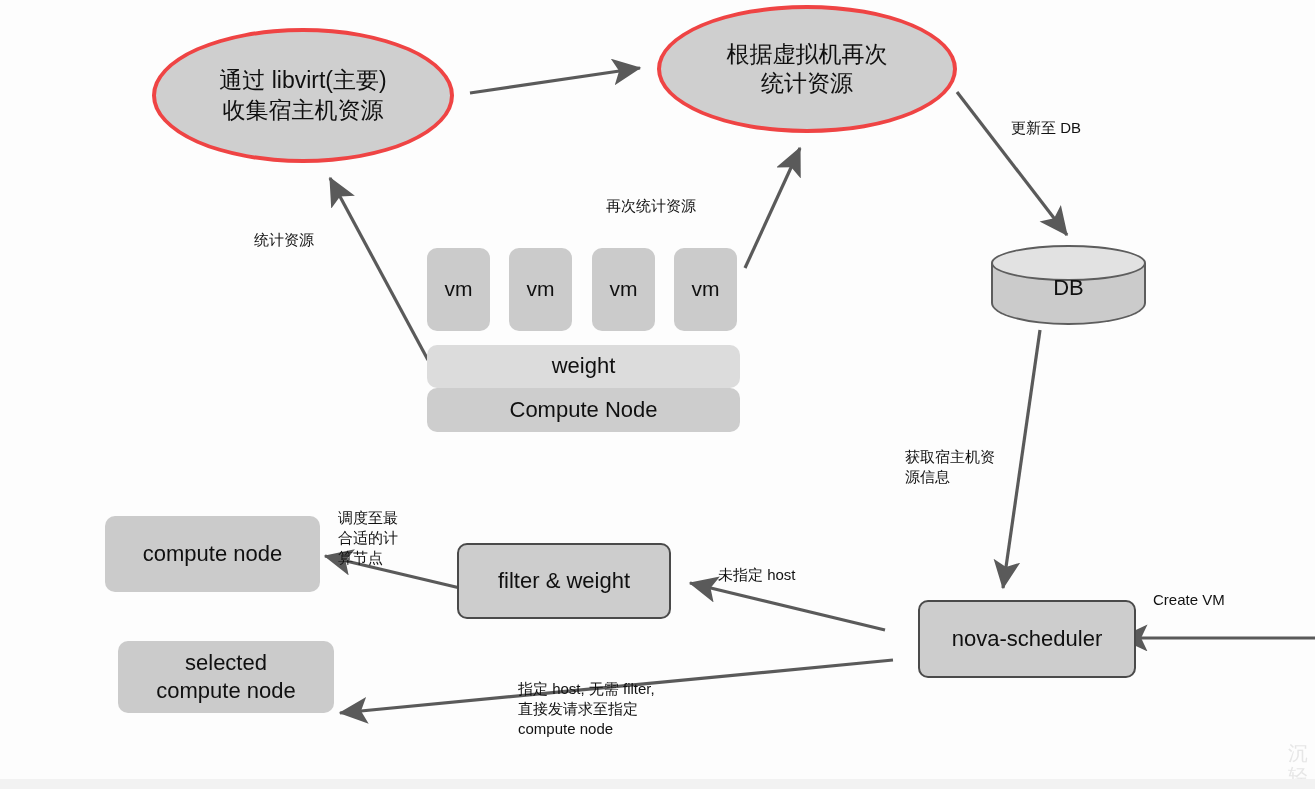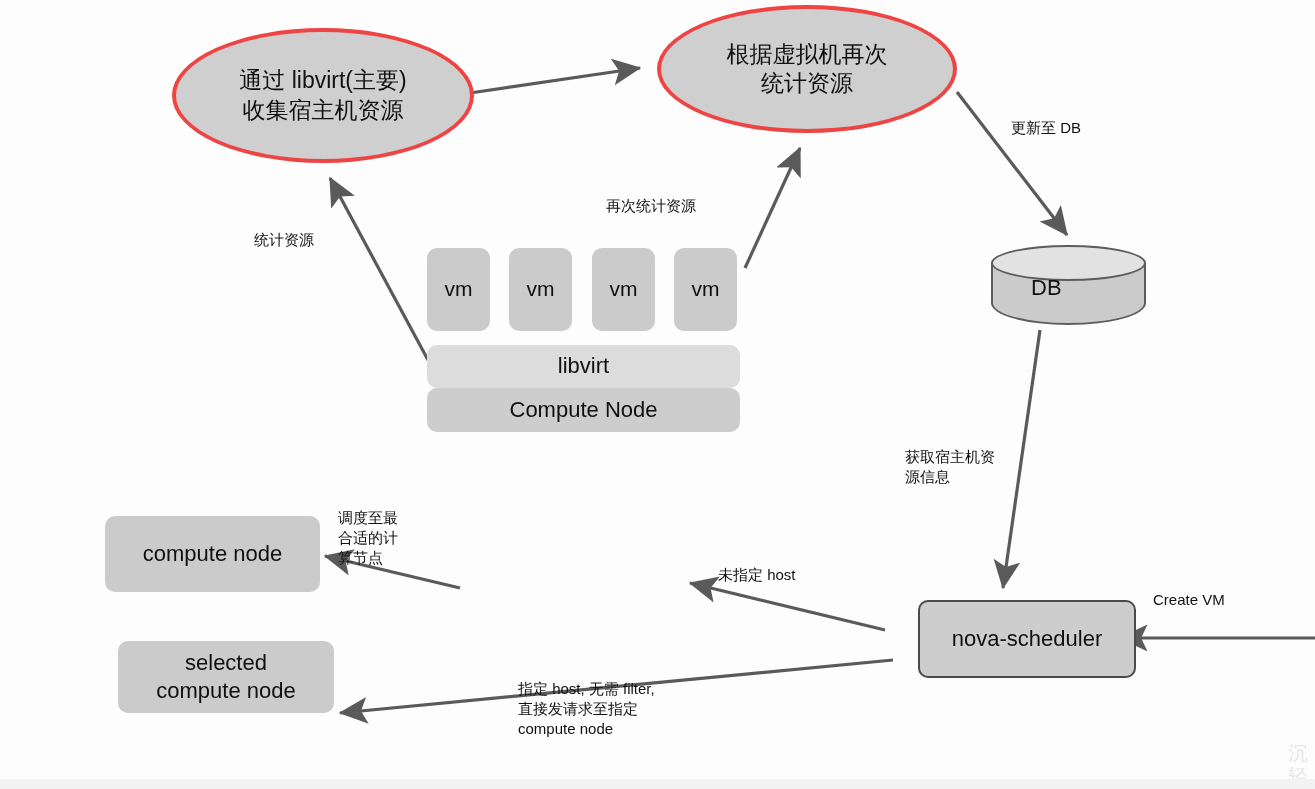--- a/index.html
+++ b/index.html
@@ -107,23 +107,23 @@
     box-sizing: border-box;
     background: #e2e2e2;
     border: 2px solid #5d5d5d;
     border-radius: 50%;
   }
   .cyl-label {
     position: absolute;
     left: 0;
     top: 30px;
     width: 100%;
+    text-align: center;
     font-size: 22px;
     color: #111111;
-    margin-left: 40px;
   }
   .watermark {
     position: absolute;
     color: #e6e6e6;
     font-size: 20px;
     line-height: 1.15;
     white-space: pre-line;
     text-align: center;
     user-select: none;
   }
@@ -160,21 +160,21 @@
 
     <path d="M1315,638 L1120,638" stroke="#5a5a5a" stroke-width="3.2" fill="none" marker-end="url(#ah)"></path>
 
     <path d="M885,630 L690,583" stroke="#5a5a5a" stroke-width="3.2" fill="none" marker-end="url(#ah)"></path>
 
     <path d="M460,588 L325,556" stroke="#5a5a5a" stroke-width="3.2" fill="none" marker-end="url(#ah)"></path>
 
     <path d="M893,660 L340,713" stroke="#5a5a5a" stroke-width="3.2" fill="none" marker-end="url(#ah)"></path>
   </svg>
 
-  <div class="node ellipse" style="left:172px; top:28px; width:302px; height:135px;justify-content:center;">
+  <div class="node ellipse" style="left:152px; top:28px; width:302px; height:135px;justify-content:center;">
     <span>通过 libvirt(主要)
 收集宿主机资源</span>
   </div>
 
   <div class="node ellipse" style="left:657px; top:5px; width:300px; height:128px;">
     <span>根据虚拟机再次
 统计资源</span>
   </div>
 
   <div class="cylinder" style="left:991px; top:245px; width:155px; height:82px;">
@@ -190,36 +190,39 @@
     <span>vm</span>
   </div>
   <div class="node vmbox" style="left:592px; top:248px; width:63px; height:83px;">
     <span>vm</span>
   </div>
   <div class="node vmbox" style="left:674px; top:248px; width:63px; height:83px;">
     <span>vm</span>
   </div>
 
   <div class="node band-light" style="left:427px; top:345px; width:313px; height:43px;">
-    <span>libvirt</span>
+    <span>weight</span>
   </div>
 
   <div class="node band-dark" style="left:427px; top:388px; width:313px; height:44px;">
     <span>Compute Node</span>
   </div>
 
   <div class="node plainbox" style="left:105px; top:516px; width:215px; height:76px;">
     <span>compute node</span>
   </div>
 
   <div class="node plainbox" style="left:118px; top:641px; width:216px; height:72px;">
     <span>selected
 compute node</span>
   </div>
 
+  <div class="node box" style="left:457px; top:543px; width:214px; height:76px;">
+    <span>filter &amp; weight</span>
+  </div>
 
   <div class="node box" style="left:886px; top:600px; width:218px; height:78px;margin-left:32px;">
     <span>nova-scheduler</span>
   </div>
 
   <div class="edge-label" style="left:254px; top:230px;">统计资源</div>
 
   <div class="edge-label" style="left:606px; top:150px;margin-top:46px;">再次统计资源</div>
 
   <div class="edge-label" style="left:1011px; top:118px;">更新至 DB</div>

